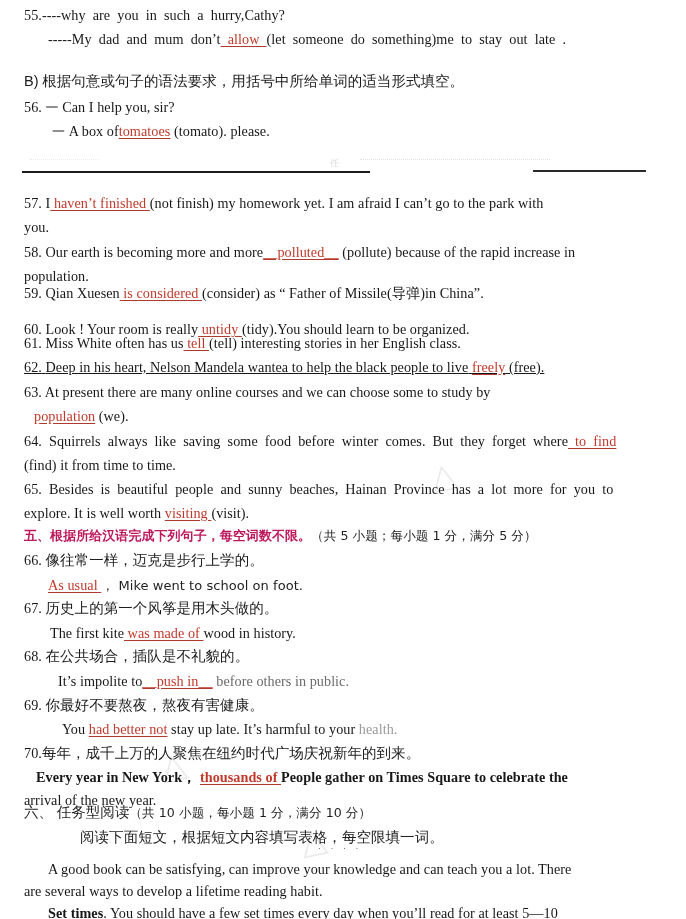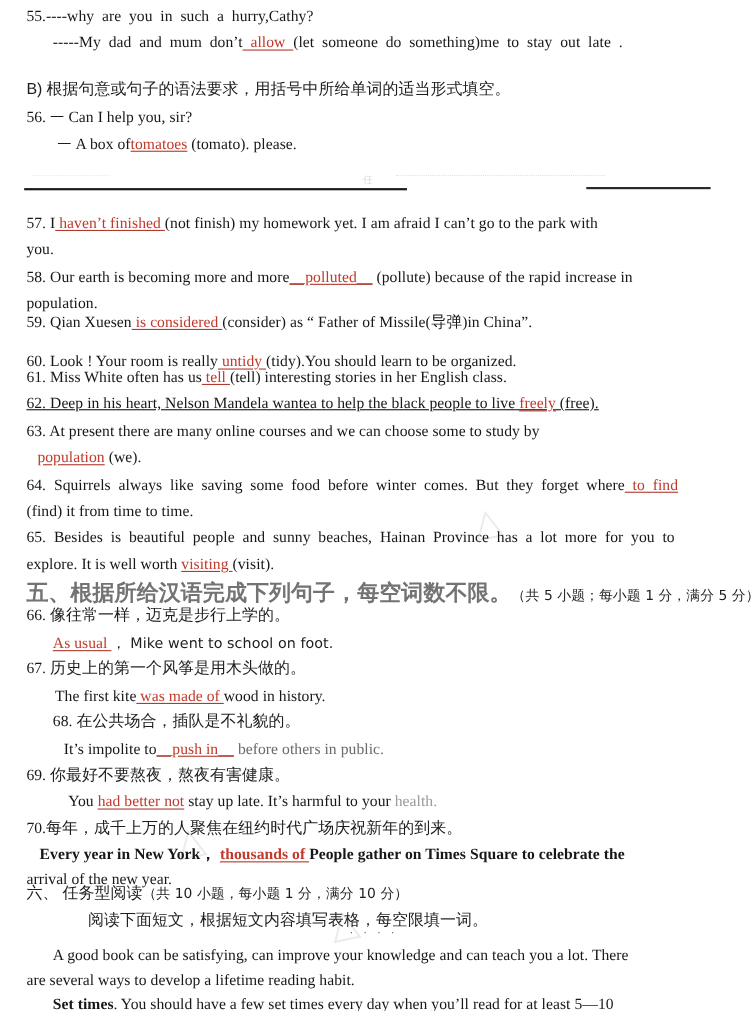--- a/index.html
+++ b/index.html
@@ -30,23 +30,23 @@
     position: absolute;
     letter-spacing: 0.05px;
   }
   .cn {
     font-family: "DejaVu Sans", "Liberation Sans", sans-serif;
     font-size: 14.5px;
     color: #1d1d1d;
   }
   .cn-bold {
     font-family: "DejaVu Sans", "Liberation Sans", sans-serif;
-    font-size: 20px;
+    font-size: 13px;
     font-weight: bold;
-    color: #737373;
+    color: #be185d;
   }
   .cn-small {
     font-family: "DejaVu Sans", "Liberation Sans", sans-serif;
     font-size: 12.6px;
     font-weight: normal;
     color: #1d1d1d;
   }
   .ans {
     color: #c0392b;
     text-decoration: underline;
@@ -221,21 +221,21 @@
   </div>
 
   <div class="line" style="left:24px; top:601px;">
     <span>67.</span>
     <span class="cn">历史上的第一个风筝是用木头做的。</span>
   </div>
   <div class="line" style="left:50px; top:626px;">
     <span>The first kite</span><span class="ans"> was made of </span><span>wood in history.</span>
   </div>
 
-  <div class="line" style="left:24px; top:649px;margin-left:24px;">
+  <div class="line" style="left:24px; top:649px;">
     <span>68.</span>
     <span class="cn">在公共场合，插队是不礼貌的。</span>
   </div>
   <div class="line" style="left:58px; top:674px;">
     <span>It’s impolite to</span><span class="ans">__push in__</span><span class="faded" style="color:#6a6a6a;"> before others in public.</span>
   </div>
 
   <div class="line" style="left:24px; top:698px;">
     <span>69.</span>
     <span class="cn">你最好不要熬夜，熬夜有害健康。</span>

